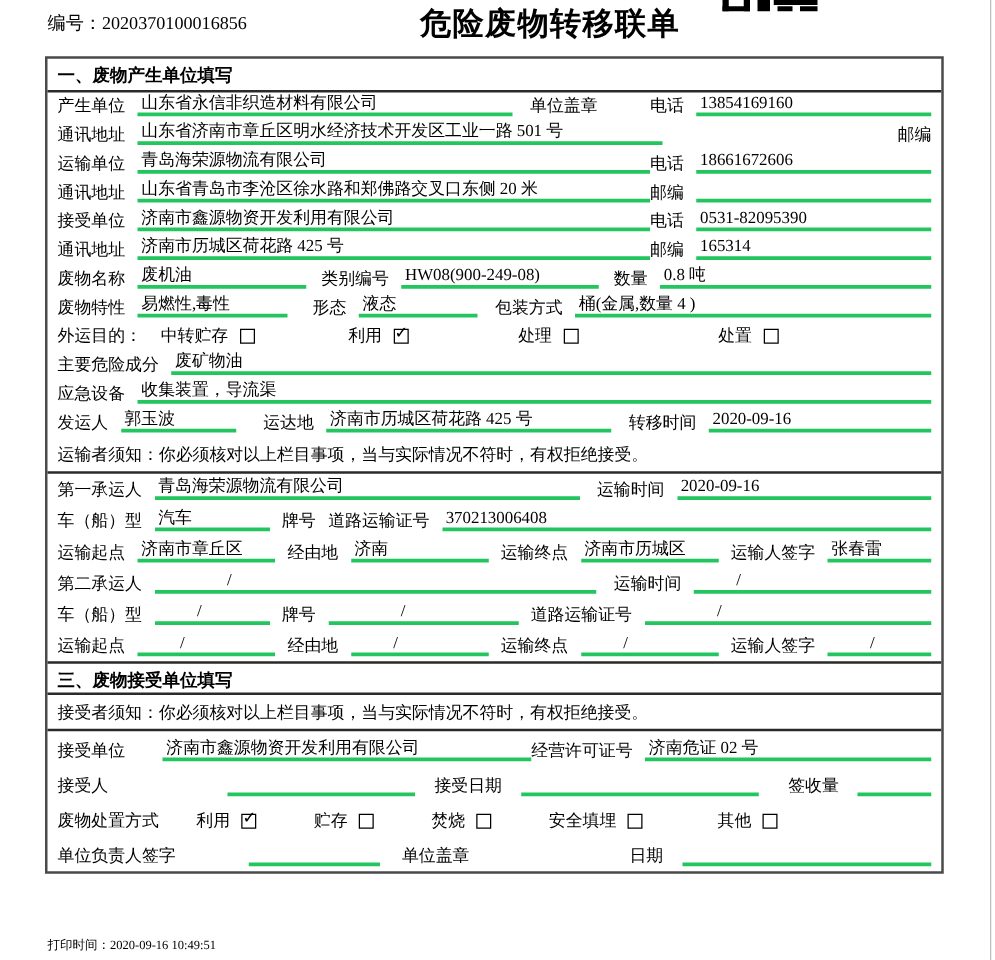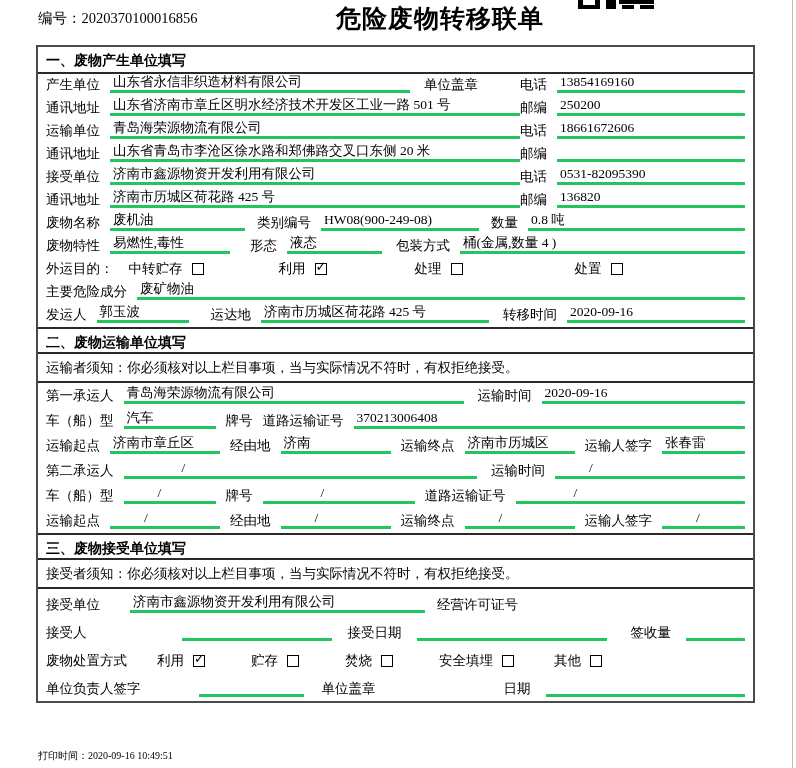--- a/index.html
+++ b/index.html
@@ -76,21 +76,20 @@
       <span class="u" style="width:300px">山东省永信非织造材料有限公司</span>
       <span class="lbl" style="margin-left:14px">单位盖章</span>
       <span class="lbl" style="margin-left:auto">电话</span>
       <span class="u" style="width:188px">13854169160</span>
     </div>
 
     <div class="row">
       <span class="lbl">通讯地址</span>
       <span class="u grow" style="max-width:420px">山东省济南市章丘区明水经济技术开发区工业一路 501 号</span>
       <span class="lbl" style="margin-left:auto">邮编</span>
-      <span class="u" style="width:188px">250200</span>
     </div>
 
     <div class="row">
       <span class="lbl">运输单位</span>
       <span class="u grow" style="max-width:420px">青岛海荣源物流有限公司</span>
       <span class="lbl" style="margin-left:auto">电话</span>
       <span class="u" style="width:188px">18661672606</span>
     </div>
 
     <div class="row">
@@ -104,21 +103,21 @@
       <span class="lbl">接受单位</span>
       <span class="u grow" style="max-width:420px">济南市鑫源物资开发利用有限公司</span>
       <span class="lbl" style="margin-left:auto">电话</span>
       <span class="u" style="width:188px">0531-82095390</span>
     </div>
 
     <div class="row">
       <span class="lbl">通讯地址</span>
       <span class="u grow" style="max-width:420px">济南市历城区荷花路 425 号</span>
       <span class="lbl" style="margin-left:auto">邮编</span>
-      <span class="u" style="width:188px">136820</span>
+      <span class="u" style="width:188px">165314</span>
     </div>
 
     <div class="row">
       <span class="lbl">废物名称</span>
       <span class="u" style="width:135px">废机油</span>
       <span class="lbl" style="margin-left:12px">类别编号</span>
       <span class="u" style="width:158px">HW08(900-249-08)</span>
       <span class="lbl" style="margin-left:12px">数量</span>
       <span class="u grow">0.8 吨</span>
     </div>
@@ -151,33 +150,36 @@
         <span class="cb"></span>
       </span>
     </div>
 
     <div class="row">
       <span class="lbl">主要危险成分</span>
       <span class="u grow">废矿物油</span>
     </div>
 
 
+    <div class="row">
+      <span class="lbl">应急设备</span>
+      <span class="u grow">收集装置，导流渠</span>
+    </div>
 
     <div class="row">
       <span class="lbl">发运人</span>
       <span class="u" style="width:92px">郭玉波</span>
       <span class="lbl" style="margin-left:22px">运达地</span>
       <span class="u" style="width:228px">济南市历城区荷花路 425 号</span>
       <span class="lbl" style="margin-left:14px">转移时间</span>
       <span class="u grow">2020-09-16</span>
     </div>
   </div>
 
   <div class="sec s2">
-    <div class="sec-h mid">二、废物运输单位填写</div>
     <div class="notice">运输者须知：你必须核对以上栏目事项，当与实际情况不符时，有权拒绝接受。</div>
 
     <div class="row">
       <span class="lbl">第一承运人</span>
       <span class="u" style="width:340px">青岛海荣源物流有限公司</span>
       <span class="lbl" style="margin-left:14px">运输时间</span>
       <span class="u grow">2020-09-16</span>
     </div>
 
     <div class="row">
@@ -227,21 +229,22 @@
     </div>
   </div>
 
   <div class="sec s3">
     <div class="sec-h mid">三、废物接受单位填写</div>
     <div class="notice">接受者须知：你必须核对以上栏目事项，当与实际情况不符时，有权拒绝接受。</div>
 
     <div class="row">
       <span class="lbl">接受单位</span>
       <span class="u" style="width:295px;margin-left:30px">济南市鑫源物资开发利用有限公司</span>
-      <span class="lbl" style="margin-left:12px">经营许可证号</span>
+      <span class="lbl" style="">经营许可证号</span>
+      <span class="u grow">济南危证 02 号</span>
     </div>
 
     <div class="row">
       <span class="lbl">接受人</span>
       <span class="u" style="width:150px;margin-left:95px"></span>
       <span class="lbl" style="margin-left:16px">接受日期</span>
       <span class="u" style="width:190px;margin-left:15px"></span>
       <span class="lbl" style="margin-left:24px">签收量</span>
       <span class="u grow" style="margin-left:15px"></span>
     </div>
@@ -257,21 +260,21 @@
         <span class="cb"></span>
       </span>
       <span class="grp" style="margin-left:46px">
         <span class="lbl">焚烧</span>
         <span class="cb"></span>
       </span>
       <span class="grp" style="margin-left:46px">
         <span class="lbl">安全填埋</span>
         <span class="cb"></span>
       </span>
-      <span class="grp" style="margin-left:40px">
+      <span class="grp" style="margin-left:60px">
         <span class="lbl">其他</span>
         <span class="cb"></span>
       </span>
     </div>
 
     <div class="row">
       <span class="lbl">单位负责人签字</span>
       <span class="u" style="width:105px;margin-left:58px"></span>
       <span class="lbl" style="margin-left:18px">单位盖章</span>
       <span class="lbl" style="margin-left:128px">日期</span>

